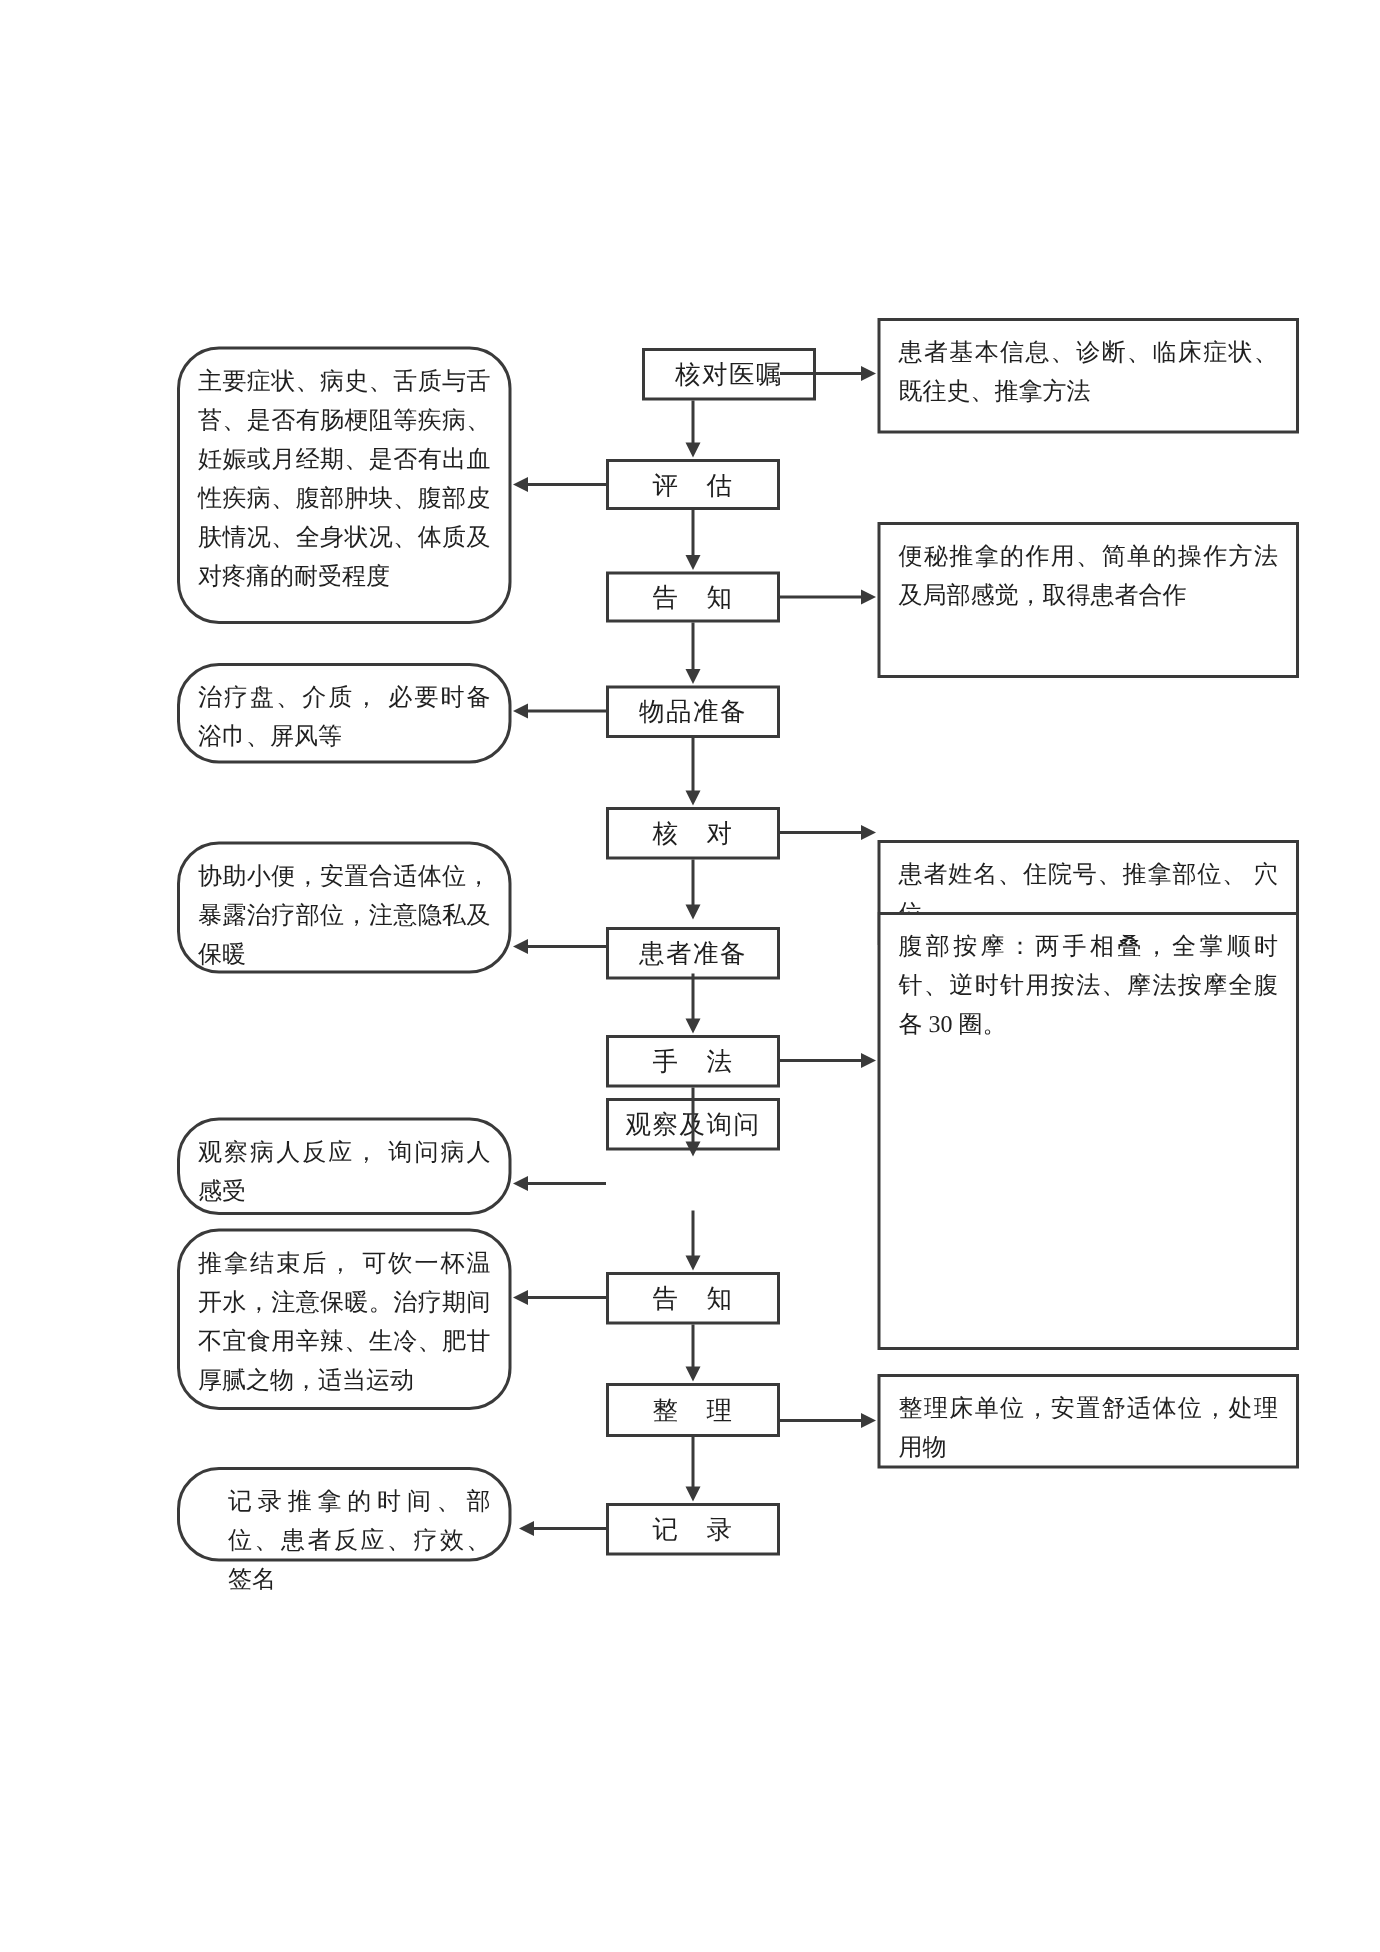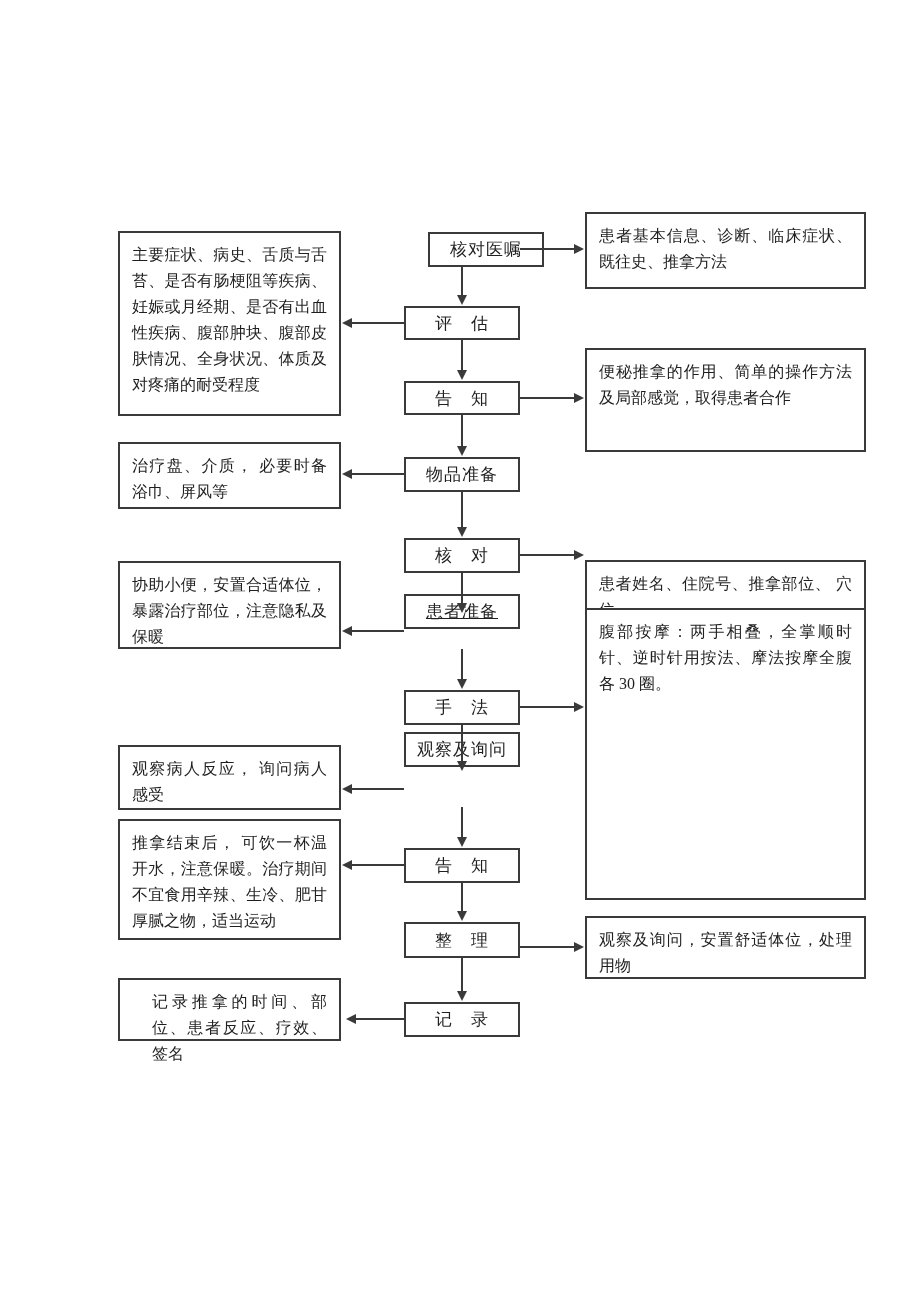--- a/index.html
+++ b/index.html
@@ -21,29 +21,29 @@
   }
   .cbox {
     left: 404px; width: 116px;
     display: flex; align-items: center; justify-content: center;
     font-size: 17px; letter-spacing: 1px; white-space: nowrap;
   }
   .tbox {
     font-size: 16px; line-height: 26px;
     padding: 9px 12px; text-align: justify;
   }
-  .lbox { left: 118px; width: 223px; }
+  .lbox { left: 118px; width: 223px; border-radius: 28px; }
   .rbox { left: 585px; width: 281px; }
 
   .c1  { top: 232px;  height: 35px; margin-left: 24px; }
   .c2  { top: 306px;  height: 34px; }
   .c3  { top: 381px;  height: 34px; }
   .c4  { top: 457px;  height: 35px; }
   .c5  { top: 538px;  height: 35px; }
-  .c6  { top: 594px;  height: 35px; text-decoration: underline; }
+  .c6  { top: 618px;  height: 35px; }
   .c7  { top: 690px;  height: 35px; }
   .c8  { top: 732px;  height: 35px; }
   .c9  { top: 848px;  height: 35px; }
   .c10 { top: 922px;  height: 36px; }
   .c11 { top: 1002px; height: 35px; }
 
   .l1 { top: 231px; height: 185px; }
   .l2 { top: 442px; height: 67px; }
   .l3 { top: 561px; height: 88px; }
   .l4 { top: 745px; height: 65px; }
@@ -134,21 +134,21 @@
   <div class="box tbox lbox l4">观察病人反应， 询问病人感受</div>
   <div class="box tbox lbox l5">推拿结束后， 可饮一杯温开水，注意保暖。治疗期间不宜食用辛辣、生冷、肥甘厚腻之物，适当运动</div>
   <div class="box tbox lbox l6">记录推拿的时间、部位、患者反应、疗效、签名</div>
 
   <div class="box tbox rbox r1">患者基本信息、诊断、临床症状、既往史、推拿方法</div>
   <div class="box tbox rbox r2">便秘推拿的作用、简单的操作方法及局部感觉，取得患者合作</div>
   <div class="box tbox rbox r3">患者姓名、住院号、推拿部位、 穴位</div>
   <div class="box tbox rbox r4">
     <div class="para">腹部按摩：两手相叠，全掌顺时针、逆时针用按法、摩法按摩全腹各 30 圈。</div>
   </div>
-  <div class="box tbox rbox r5">观察及询问，安置舒适体位，处理用物</div>
+  <div class="box tbox rbox r5">整理床单位，安置舒适体位，处理用物</div>
 
   <div class="va v1"></div>
   <div class="va v2"></div>
   <div class="va v3"></div>
   <div class="va v4"></div>
   <div class="va v5"></div>
   <div class="va v6"></div>
   <div class="va v7"></div>
   <div class="va v8"></div>
   <div class="va v9"></div>

